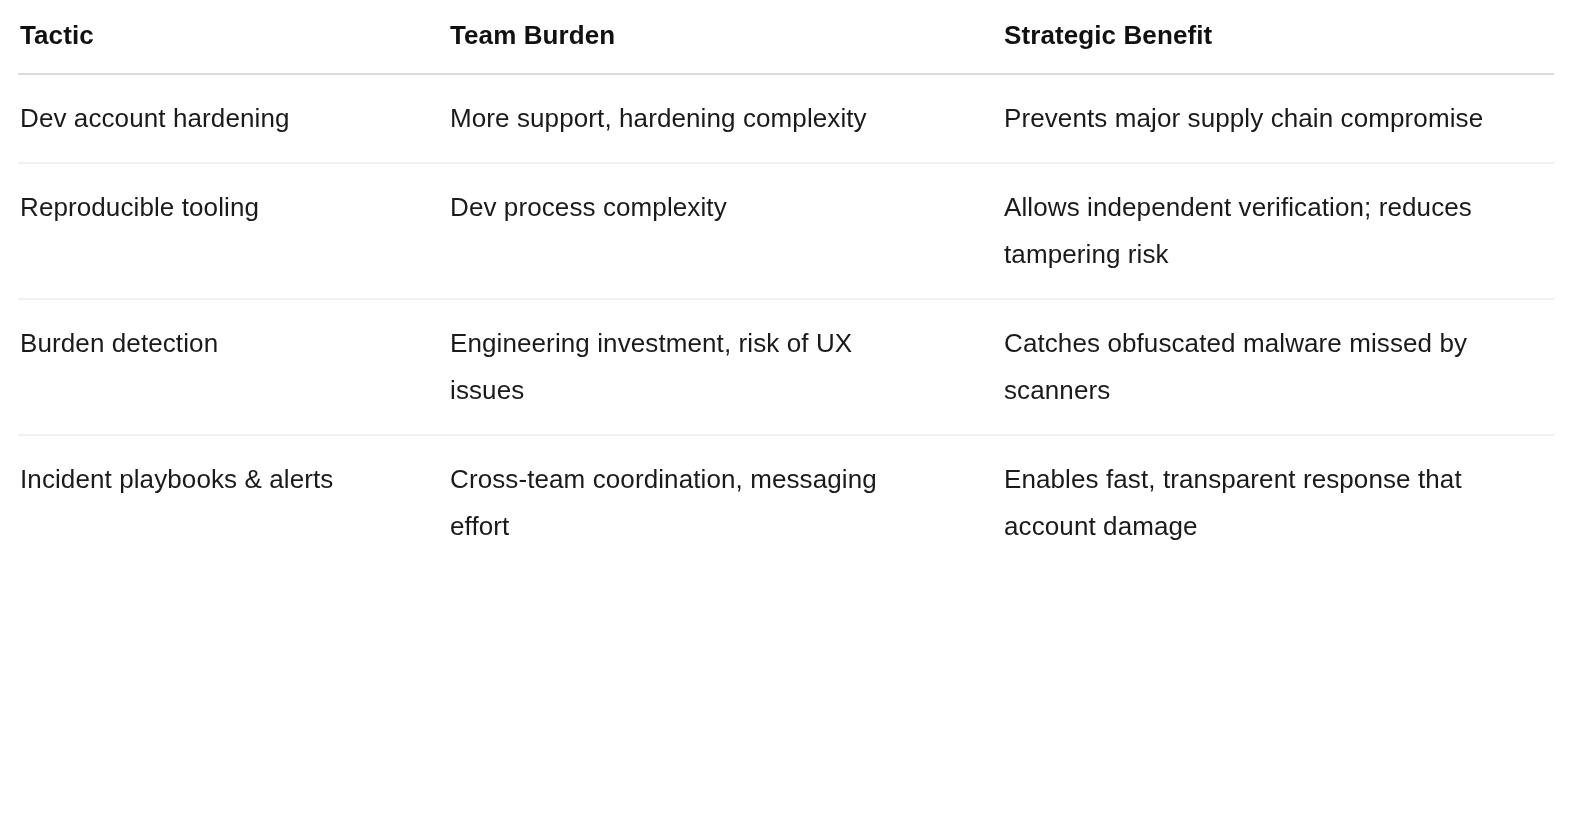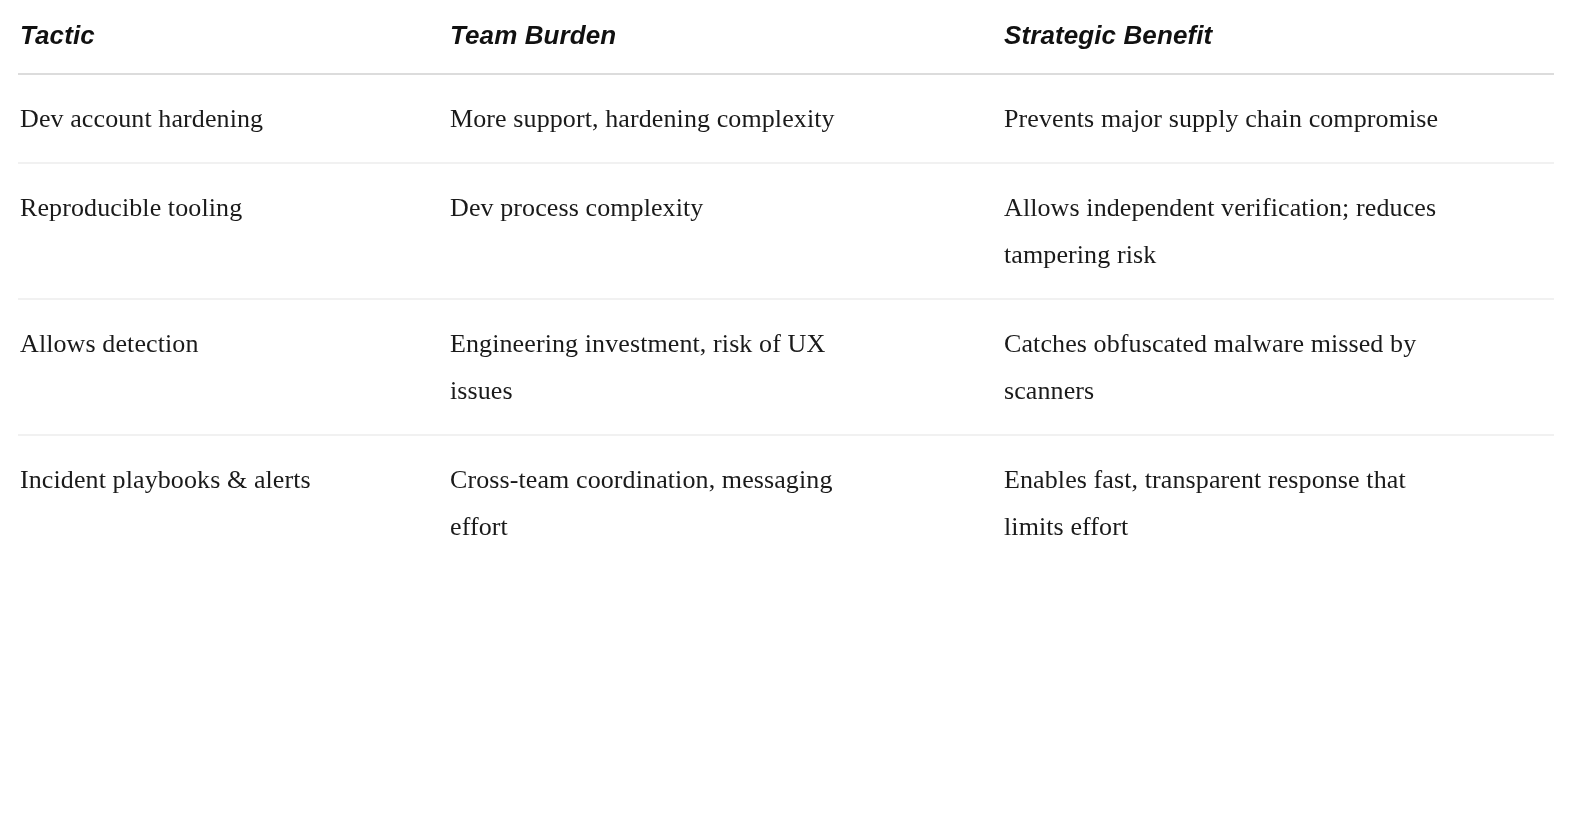--- a/index.html
+++ b/index.html
@@ -27,33 +27,31 @@
   th {
     font-size: 26px;
     line-height: 47px;
     font-weight: 700;
     text-align: left;
     vertical-align: top;
     color: #111111;
     padding: 12px 30px 14px 0;
     border-bottom: 2px solid #dcdcdc;
     letter-spacing: 0.1px;
-    font-style: italic;
   }
   td {
     font-size: 26px;
     line-height: 47px;
     font-weight: 400;
     text-align: left;
     vertical-align: top;
     padding: 20px 40px 20px 0;
     border-bottom: 2px solid #f1f1f1;
     white-space: pre-line;
     letter-spacing: 0.1px;
-    font-family: Liberation Serif, serif;
   }
   th.first, td.first { padding-left: 2px; }
   td.last, th.last { padding-right: 0; }
   tr.no-border td { border-bottom: none; }
 </style>
 </head>
 <body>
 
 <table class="comparison">
   <colgroup>
@@ -74,27 +72,27 @@
       <td>More support, hardening complexity</td>
       <td class="last">Prevents major supply chain compromise</td>
     </tr>
     <tr>
       <td class="first">Reproducible tooling</td>
       <td>Dev process complexity</td>
       <td class="last">Allows independent verification; reduces
 tampering risk</td>
     </tr>
     <tr>
-      <td class="first">Allows detection</td>
+      <td class="first">Burden detection</td>
       <td>Engineering investment, risk of UX
 issues</td>
       <td class="last">Catches obfuscated malware missed by
 scanners</td>
     </tr>
     <tr class="no-border">
       <td class="first">Incident playbooks &amp; alerts</td>
       <td>Cross-team coordination, messaging
 effort</td>
       <td class="last">Enables fast, transparent response that
-limits effort</td>
+account damage</td>
     </tr>
   </tbody>
 </table>
 
 </body></html>

